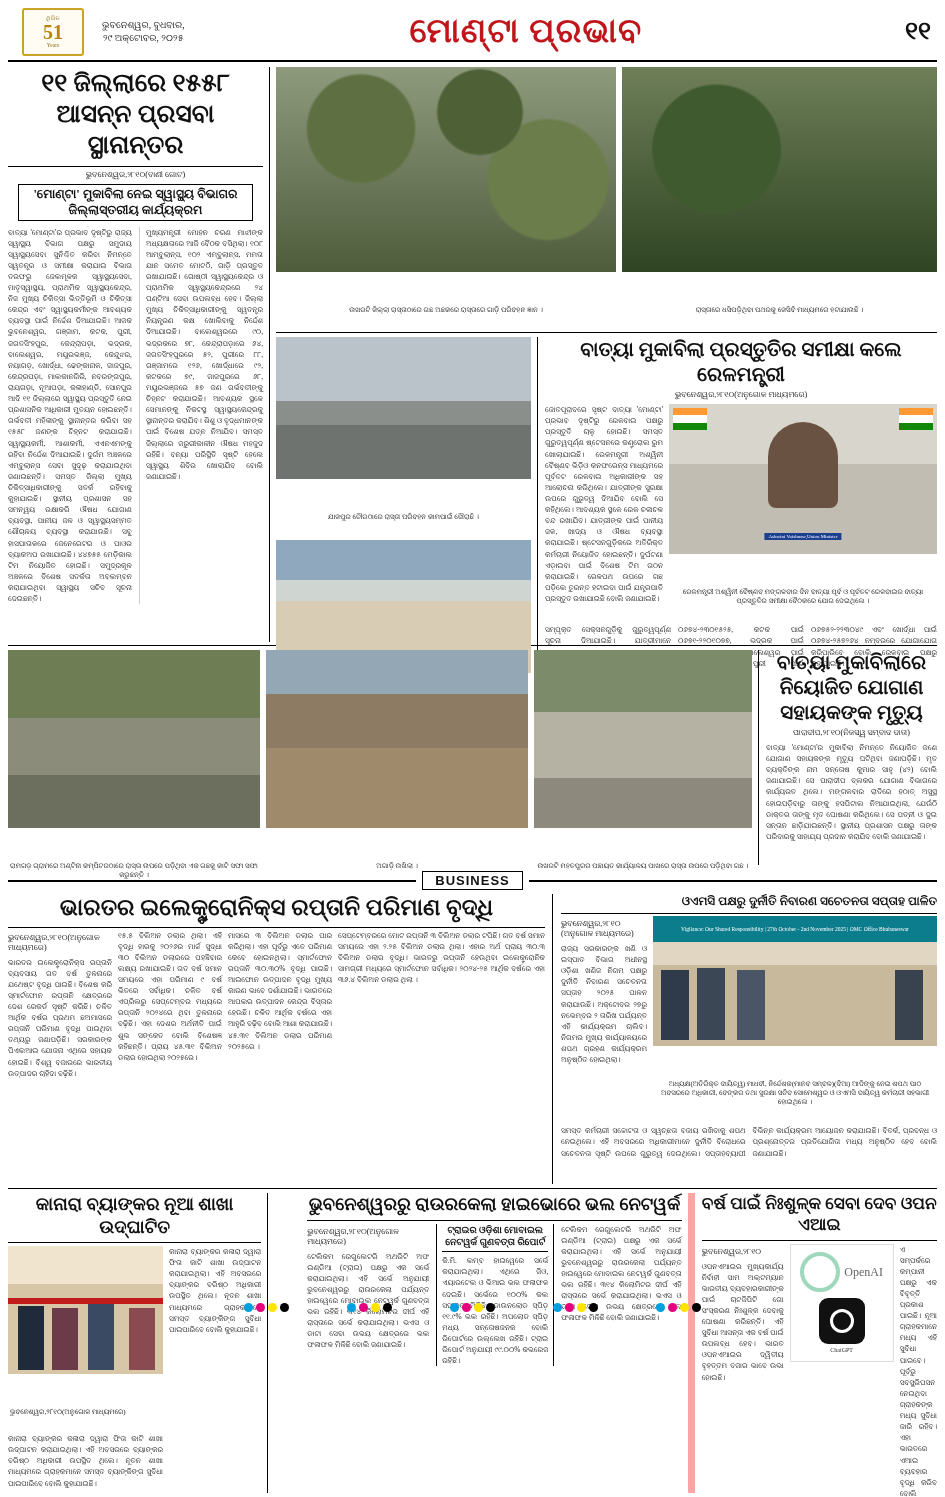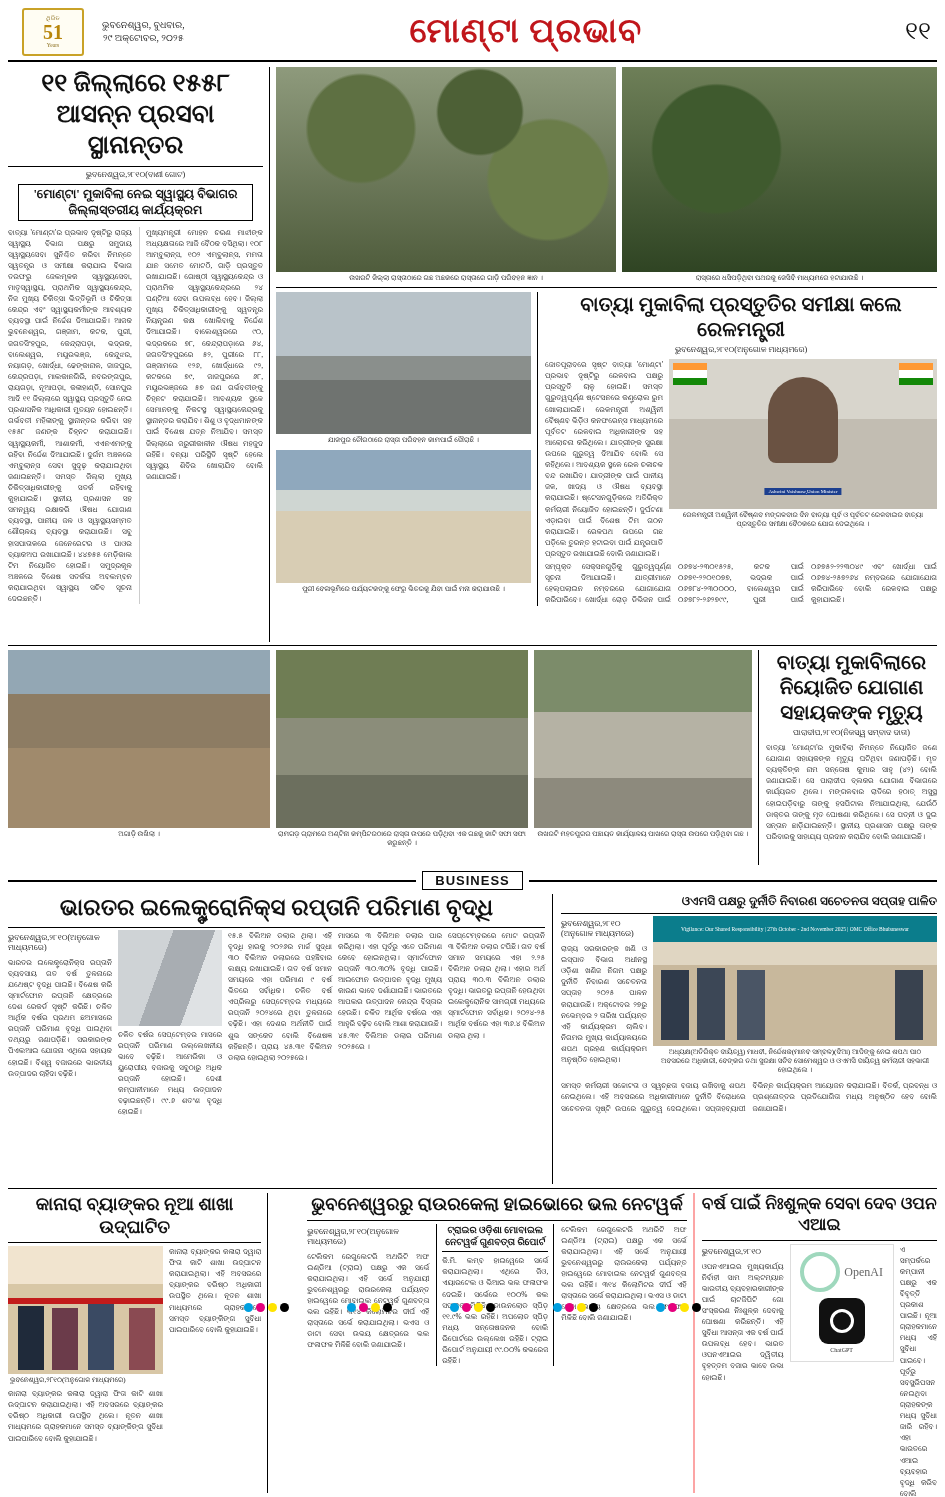--- a/index.html
+++ b/index.html
@@ -19,30 +19,30 @@
   .logo-badge {
     width:62px; height:48px; border:2px solid #c9a227; border-radius:3px;
     display:flex; flex-direction:column; align-items:center; justify-content:center;
     background:#fffdf3; margin-left:14px;
   }
   .logo-badge .lb-top { font-size:6px; color:#8a6d1b; letter-spacing:.3px; }
   .logo-badge .lb-num { font-size:20px; font-weight:bold; color:#b8860b; line-height:1; }
   .logo-badge .lb-bot { font-size:5.5px; color:#8a6d1b; }
   .mast-date { flex:0 0 auto; margin-left:18px; font-size:9.5px; line-height:1.35; text-align:center; color:#111; }
   .mast-title { flex:1; text-align:center; font-size:34px; font-weight:bold; color:#c0161b; letter-spacing:1px; }
-  .mast-page { flex:0 0 auto; width:70px; text-align:right; font-size:25px; font-weight:normal; padding-right:6px; }
+  .mast-page { flex:0 0 auto; width:70px; text-align:right; font-size:25px; font-weight:bold; padding-right:6px; }
 
   
   .rule { border-top:1px solid #000; }
   .hl-major { font-size:25px; font-weight:bold; line-height:1.24; text-align:center; }
   .hl-mid { font-size:20px; font-weight:bold; line-height:1.25; }
   .hl-sub { font-size:12.5px; font-weight:bold; line-height:1.3; text-align:center; }
   .byline { font-size:8px; text-align:center; margin:3px 0 4px; }
   .body-text { font-size:7.4px; line-height:1.5; text-align:justify; color:#161616; hyphens:auto; }
-  .cap { font-size:7px; text-align:center; padding:2px 2px 3px; line-height:1.3; }
+  .cap { font-size:7px; text-align:center; padding:2px 2px 16px; line-height:1.3;margin-top:32px; }
   .photo { background:#777; position:relative; overflow:hidden; }
 
   
   .px-tree { background:
       radial-gradient(circle at 25% 30%, #5e7042 0 18%, transparent 19%),
       radial-gradient(circle at 60% 22%, #4d6036 0 16%, transparent 17%),
       radial-gradient(circle at 80% 55%, #6b7d4a 0 20%, transparent 21%),
       linear-gradient(#8e9a7c,#4f5c3c); }
   .px-forest { background:
       radial-gradient(circle at 30% 40%, #3f5a2e 0 25%, transparent 26%),
@@ -146,27 +146,27 @@
             </div>
           </div>
           <div class="body-text" style="margin-top:2px; column-count:3; column-gap:7px;">ସମ୍ପୃକ୍ତ ସେକ୍ସନଗୁଡ଼ିକୁ ଗୁରୁତ୍ୱପୂର୍ଣ୍ଣ ସୂଚନା ଦିଆଯାଇଛି। ଯାତ୍ରୀମାନେ ହେଲ୍ପଲାଇନ ନମ୍ବରରେ ଯୋଗାଯୋଗ କରିପାରିବେ। ଖୋର୍ଦ୍ଧା ରୋଡ଼ ଡିଭିଜନ ପାଇଁ ୦୬୭୪-୨୩୦୧୫୨୫, କଟକ ପାଇଁ ୦୬୭୧-୨୨୦୧୦୭୭, ଭଦ୍ରକ ପାଇଁ ୦୬୭୮୪-୨୩୦୦୦୦, ବାଲେଶ୍ୱର ପାଇଁ ୦୬୭୮୨-୨୬୨୭୯୯, ପୁରୀ ପାଇଁ ୦୬୭୫୨-୨୨୩୦୪୯ ଏବଂ ଖୋର୍ଦ୍ଧା ପାଇଁ ୦୬୭୪-୨୫୭୨୬୪ ନମ୍ବରରେ ଯୋଗାଯୋଗ କରିପାରିବେ ବୋଲି ରେଳବାଇ ପକ୍ଷରୁ କୁହାଯାଇଛି।</div>
         </div>
       </div>
     </div>
   </div>
 
   <div class="rule" style="margin:3px 0 4px;"></div>
   <div style="display:flex; gap:6px; height:215px;">
+    <div style="width:252px;">
+      <div class="photo px-crowd" style="height:178px;"></div>
+      <div class="cap">ରାମଗଡ଼ ଗ୍ରାମରେ ଅଣ୍ଟିନା କମ୍ପିଟରଠାରେ ରାସ୍ତା ଉପରେ ପଡ଼ିଥିବା ଏକ ଗଛକୁ କାଟି ସଫା ସଫା କରୁଛନ୍ତି ।</div>
+    </div>
     <div style="width:262px;">
       <div class="photo px-flood" style="height:178px;"></div>
       <div class="cap">ଅଗାଡ଼ି ଉଖିଲା ।</div>
-    </div>
-    <div style="width:252px;">
-      <div class="photo px-crowd" style="height:178px;"></div>
-      <div class="cap">ରାମଗଡ଼ ଗ୍ରାମରେ ଅଣ୍ଟିନା କମ୍ପିଟରଠାରେ ରାସ୍ତା ଉପରେ ପଡ଼ିଥିବା ଏକ ଗଛକୁ କାଟି ସଫା ସଫା କରୁଛନ୍ତି ।</div>
     </div>
     <div style="width:218px;">
       <div class="photo px-house" style="height:178px;"></div>
       <div class="cap">ଉଖରଟି ମହତପୁରର ପଞ୍ଚାୟତ କାର୍ଯ୍ୟାଳୟ ପାଖରେ ରାସ୍ତା ଉପରେ ପଡ଼ିଥିବା ଗଛ ।</div>
     </div>
     <div style="flex:1; border-left:1px solid #000; padding-left:7px;">
       <div class="hl-mid" style="font-size:20px; text-align:center;">ବାତ୍ୟା ମୁକାବିଲାରେ ନିୟୋଜିତ ଯୋଗାଣ ସହାୟକଙ୍କ ମୃତ୍ୟୁ</div>
       <div class="byline">ପାରାଦୀପ,୨୮୧୦(ନିଜସ୍ୱ ସମ୍ବାଦ ଦାତା)</div>
       <div class="body-text">ବାତ୍ୟା 'ମୋଣ୍ଟା'ର ମୁକାବିଲା ନିମନ୍ତେ ନିୟୋଜିତ ଜଣେ ଯୋଗାଣ ସହାୟକଙ୍କ ମୃତ୍ୟୁ ଘଟିଥିବା ଜଣାପଡ଼ିଛି। ମୃତ ବ୍ୟକ୍ତିଙ୍କ ନାମ ସନ୍ତୋଷ କୁମାର ସାହୁ (୪୨) ବୋଲି ଜଣାଯାଇଛି। ସେ ପାରାଦୀପ ବ୍ଲକର ଯୋଗାଣ ବିଭାଗରେ କାର୍ଯ୍ୟରତ ଥିଲେ। ମଙ୍ଗଳବାର ରାତିରେ ହଠାତ୍ ଅସୁସ୍ଥ ହୋଇପଡ଼ିବାରୁ ତାଙ୍କୁ ହସପିଟାଲ ନିଆଯାଇଥିଲା, ଯେଉଁଠି ଡାକ୍ତର ତାଙ୍କୁ ମୃତ ଘୋଷଣା କରିଥିଲେ। ସେ ପତ୍ନୀ ଓ ଦୁଇ ସନ୍ତାନ ଛାଡ଼ିଯାଇଛନ୍ତି। ସ୍ଥାନୀୟ ପ୍ରଶାସନ ପକ୍ଷରୁ ତାଙ୍କ ପରିବାରକୁ ସାହାଯ୍ୟ ପ୍ରଦାନ କରାଯିବ ବୋଲି ଜଣାଯାଇଛି।</div>
     </div>
@@ -180,24 +180,20 @@
 
   <div style="display:flex; gap:8px; height:290px;">
 
     <div style="width:545px; border-right:1px solid #000; padding-right:7px;">
       <div class="hl-major" style="font-size:23px;text-align:center;">ଭାରତର ଇଲେକ୍ଟ୍ରୋନିକ୍ସ ରପ୍ତାନି ପରିମାଣ ବୃଦ୍ଧି</div>
       <div class="rule" style="margin:4px 0 2px;"></div>
       <div style="display:flex; gap:6px;">
         <div style="width:104px;">
           <div class="byline" style="text-align:left;">ଭୁବନେଶ୍ୱର,୨୮୧୦(ଅନୁଗୋଳ ମାଧ୍ୟମରେ)</div>
           <div class="body-text">ଭାରତର ଇଲେକ୍ଟ୍ରୋନିକ୍ସ ରପ୍ତାନି ବ୍ୟବସାୟ ଗତ ବର୍ଷ ତୁଳନାରେ ଯଥେଷ୍ଟ ବୃଦ୍ଧି ପାଇଛି। ବିଶେଷ କରି ସ୍ମାର୍ଟଫୋନ ରପ୍ତାନି କ୍ଷେତ୍ରରେ ଦେଶ ରେକର୍ଡ ସୃଷ୍ଟି କରିଛି। ଚଳିତ ଆର୍ଥିକ ବର୍ଷର ପ୍ରଥମ ଛଅମାସରେ ରପ୍ତାନି ପରିମାଣ ବୃଦ୍ଧି ପାଇଥିବା ତଥ୍ୟରୁ ଜଣାପଡ଼ିଛି। ସରକାରଙ୍କ ପିଏଲଆଇ ଯୋଜନା ଏଥିରେ ସହାୟକ ହୋଇଛି। ବିଶ୍ୱ ବଜାରରେ ଭାରତୀୟ ଉତ୍ପାଦର ଚାହିଦା ବଢ଼ିଛି।</div>
-        </div>
-        <div style="width:104px;">
-          <div class="photo px-phones" style="height:96px; margin-bottom:3px;"></div>
-          <div class="body-text">ଚଳିତ ବର୍ଷର ସେପ୍ଟେମ୍ବର ମାସରେ ରପ୍ତାନି ପରିମାଣ ଉଲ୍ଲେଖନୀୟ ଭାବେ ବଢ଼ିଛି। ଆମେରିକା ଓ ୟୁରୋପୀୟ ବଜାରକୁ ସବୁଠାରୁ ଅଧିକ ରପ୍ତାନି ହୋଇଛି। ଦେଶୀ କମ୍ପାନୀମାନେ ମଧ୍ୟ ଉତ୍ପାଦନ ବଢ଼ାଇଛନ୍ତି। ୯୯.୬ ଶତଂଶ ବୃଦ୍ଧି ହୋଇଛି।</div>
         </div>
         <div class="body-text" style="width:104px;">୧୫.୫ ବିଲିଅନ ଡଲାର ଥିଲା। ଏହି ବୃଦ୍ଧି ହାରକୁ ୨୦୨୬ର ମାର୍ଚ୍ଚ ସୁଦ୍ଧା ୩୦ ବିଲିଅନ ଡଲାରରେ ପହଞ୍ଚିବାର ଲକ୍ଷ୍ୟ ରଖାଯାଇଛି। ଗତ ବର୍ଷ ସମାନ ସମୟରେ ଏହା ପରିମାଣ ୯ ବର୍ଷ ଭିତରେ ସର୍ବାଧିକ। ଚଳିତ ବର୍ଷ ଏପ୍ରିଲରୁ ସେପ୍ଟେମ୍ବର ମଧ୍ୟରେ ରପ୍ତାନି ୨୦୨୪ରେ ଥିବା ତୁଳନାରେ ବଢ଼ିଛି। ଏହା ଦେଶର ଅର୍ଥନୀତି ପାଇଁ ଶୁଭ ସଙ୍କେତ ବୋଲି ବିଶେଷଜ୍ଞ କହିଛନ୍ତି। ପ୍ରାୟ ୪୫.୩୧ ବିଲିଅନ ଡଲାର ହୋଇଥିଲା ୨୦୨୫ରେ।</div>
         <div class="body-text" style="width:104px;">ମାସରେ ୩ ବିଲିଅନ ଡଲାର ପାର କରିଥିଲା। ଏହା ପୂର୍ବରୁ ଏତେ ପରିମାଣ କେବେ ହୋଇନଥିଲା। ସ୍ମାର୍ଟଫୋନ ରପ୍ତାନି ୩୦.୩୦% ବୃଦ୍ଧି ପାଇଛି। ଆଇଫୋନ ଉତ୍ପାଦନ ବୃଦ୍ଧି ମୁଖ୍ୟ କାରଣ ଭାବେ ଦର୍ଶାଯାଇଛି। ଭାରତରେ ଆପଲର ଉତ୍ପାଦନ କେନ୍ଦ୍ର ବିସ୍ତାର ହେଉଛି। ଚଳିତ ଆର୍ଥିକ ବର୍ଷରେ ଏହା ଆହୁରି ବଢ଼ିବ ବୋଲି ଆଶା କରାଯାଉଛି। ୪୫.୩୧ ବିଲିଅନ ଡଲାର ପରିମାଣ ୨୦୨୫ରେ ।</div>
         <div class="body-text" style="flex:1;">ସେପ୍ଟେମ୍ବରରେ ମୋଟ ରପ୍ତାନି ୩ ବିଲିଅନ ଡଲାର ଟପିଛି। ଗତ ବର୍ଷ ସମାନ ସମୟରେ ଏହା ୨.୨୫ ବିଲିଅନ ଡଲାର ଥିଲା। ଏହାର ଅର୍ଥ ପ୍ରାୟ ୩୦.୩ ବିଲିଅନ ଡଲାର ବୃଦ୍ଧି। ଭାରତରୁ ରପ୍ତାନି ହେଉଥିବା ଇଲେକ୍ଟ୍ରୋନିକ ସାମଗ୍ରୀ ମଧ୍ୟରେ ସ୍ମାର୍ଟଫୋନ ସର୍ବାଧିକ। ୨୦୨୪-୨୫ ଆର୍ଥିକ ବର୍ଷରେ ଏହା ୩୬.୪ ବିଲିଅନ ଡଲାର ଥିଲା ।</div>
       </div>
     </div>
 
     <div style="flex:1;">
       <div class="hl-mid" style="font-size:12px; text-align:right;">ଓଏମସି ପକ୍ଷରୁ ଦୁର୍ନୀତି ନିବାରଣ ସଚେତନତା ସପ୍ତାହ ପାଳିତ</div>
       <div class="rule" style="margin:4px 0 2px;"></div>
@@ -237,21 +233,21 @@
             <div style="position:absolute;bottom:4px;left:80px;width:26px;height:66px;background:#3a4a63;"></div>
             <div style="position:absolute;bottom:4px;right:8px;width:26px;height:62px;background:#8a4a52;"></div>
           </div>
           <div class="cap" style="text-align:left;">ଭୁବନେଶ୍ୱର,୨୮୧୦(ଅନୁଗୋଳ ମାଧ୍ୟମରେ)</div>
           <div class="body-text">କାନାରା ବ୍ୟାଙ୍କର କଳାରା ଦ୍ୱାରା ଫିତା କାଟି ଶାଖା ଉଦ୍‌ଘାଟନ କରାଯାଇଥିଲା। ଏହି ଅବସରରେ ବ୍ୟାଙ୍କର ବରିଷ୍ଠ ଅଧିକାରୀ ଉପସ୍ଥିତ ଥିଲେ। ନୂତନ ଶାଖା ମାଧ୍ୟମରେ ଗ୍ରାହକମାନେ ସମସ୍ତ ବ୍ୟାଙ୍କିଙ୍ଗ ସୁବିଧା ପାଇପାରିବେ ବୋଲି କୁହାଯାଇଛି।</div>
         </div>
         <div class="body-text" style="flex:1;">କାନାରା ବ୍ୟାଙ୍କର କଳାରା ଦ୍ୱାରା ଫିତା କାଟି ଶାଖା ଉଦ୍‌ଘାଟନ କରାଯାଇଥିଲା। ଏହି ଅବସରରେ ବ୍ୟାଙ୍କର ବରିଷ୍ଠ ଅଧିକାରୀ ଉପସ୍ଥିତ ଥିଲେ। ନୂତନ ଶାଖା ମାଧ୍ୟମରେ ଗ୍ରାହକମାନେ ସମସ୍ତ ବ୍ୟାଙ୍କିଙ୍ଗ ସୁବିଧା ପାଇପାରିବେ ବୋଲି କୁହାଯାଇଛି।</div>
       </div>
     </div>
 
-    <div style="width:390px; border-right:2px solid #fca5a5; padding-right:6px;margin-left:32px;">
+    <div style="width:390px; border-right:7px solid #fca5a5; padding-right:6px;margin-left:32px;">
       <div class="hl-mid" style="font-size:18px; text-align:center;">ଭୁବନେଶ୍ୱରରୁ ରାଉରକେଲା ହାଇଭୋରେ ଭଲ ନେଟୱର୍କ</div>
       <div class="rule" style="margin:4px 0 3px;"></div>
       <div style="display:flex; gap:7px;">
         <div style="width:122px;">
           <div class="byline" style="text-align:left;">ଭୁବନେଶ୍ୱର,୨୮୧୦(ଅନୁଗୋଳ ମାଧ୍ୟମରେ)</div>
           <div class="body-text">ଟେଲିକମ ରେଗୁଲେଟରି ଅଥରିଟି ଅଫ ଇଣ୍ଡିଆ (ଟ୍ରାଇ) ପକ୍ଷରୁ ଏକ ସର୍ଭେ କରାଯାଇଥିଲା। ଏହି ସର୍ଭେ ଅନୁଯାୟୀ ଭୁବନେଶ୍ୱରରୁ ରାଉରକେଲା ପର୍ଯ୍ୟନ୍ତ ହାଇୱେରେ ମୋବାଇଲ ନେଟୱର୍କ ଗୁଣବତ୍ତା ଭଲ ରହିଛି। ୩୧୪ କିଲୋମିଟର ଦୀର୍ଘ ଏହି ରାସ୍ତାରେ ସର୍ଭେ କରାଯାଇଥିଲା। ଭଏସ ଓ ଡାଟା ସେବା ଉଭୟ କ୍ଷେତ୍ରରେ ଭଲ ଫଳାଫଳ ମିଳିଛି ବୋଲି ଜଣାଯାଇଛି।</div>
         </div>
         <div style="width:118px; border-left:1px solid #000; border-right:1px solid #000; padding:0 5px;">
           <div class="hl-sub" style="font-size:9.5px; border-bottom:1px solid #000; padding-bottom:3px; margin-bottom:3px;">ଟ୍ରାଇର ଓଡ଼ିଶା ମୋବାଇଲ ନେଟୱର୍କ ଗୁଣବତ୍ତା ରିପୋର୍ଟ</div>
           <div class="body-text">କି.ମି. ଲମ୍ବ ହାଇୱେରେ ସର୍ଭେ କରାଯାଇଥିଲା। ଏଥିରେ ଜିଓ, ଏୟାରଟେଲ ଓ ଭିଆଇ ଭଲ ଫଳାଫଳ ଦେଇଛି। ସର୍ଭେରେ ୧୦୦% କଲ ସଫଳତା ମିଳିଛି। ଡାଉନଲୋଡ ସ୍ପିଡ଼ ୧୧.୯% ଭଲ ରହିଛି। ଅପଲୋଡ ସ୍ପିଡ଼ ମଧ୍ୟ ସନ୍ତୋଷଜନକ ବୋଲି ରିପୋର୍ଟରେ ଉଲ୍ଲେଖ ରହିଛି। ଟ୍ରାଇ ରିପୋର୍ଟ ଅନୁଯାୟୀ ୯୯.୦୦% କଭରେଜ ରହିଛି।</div>

